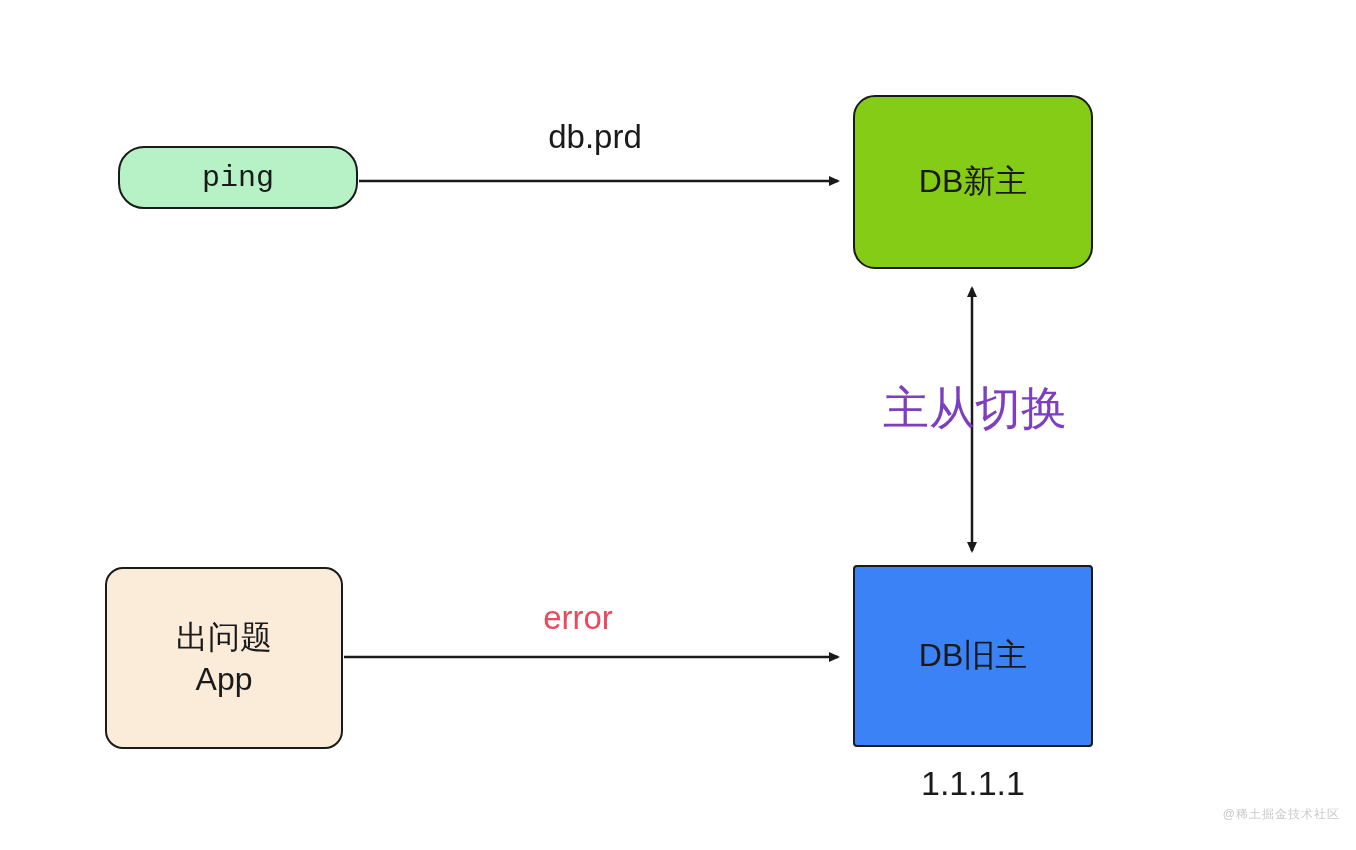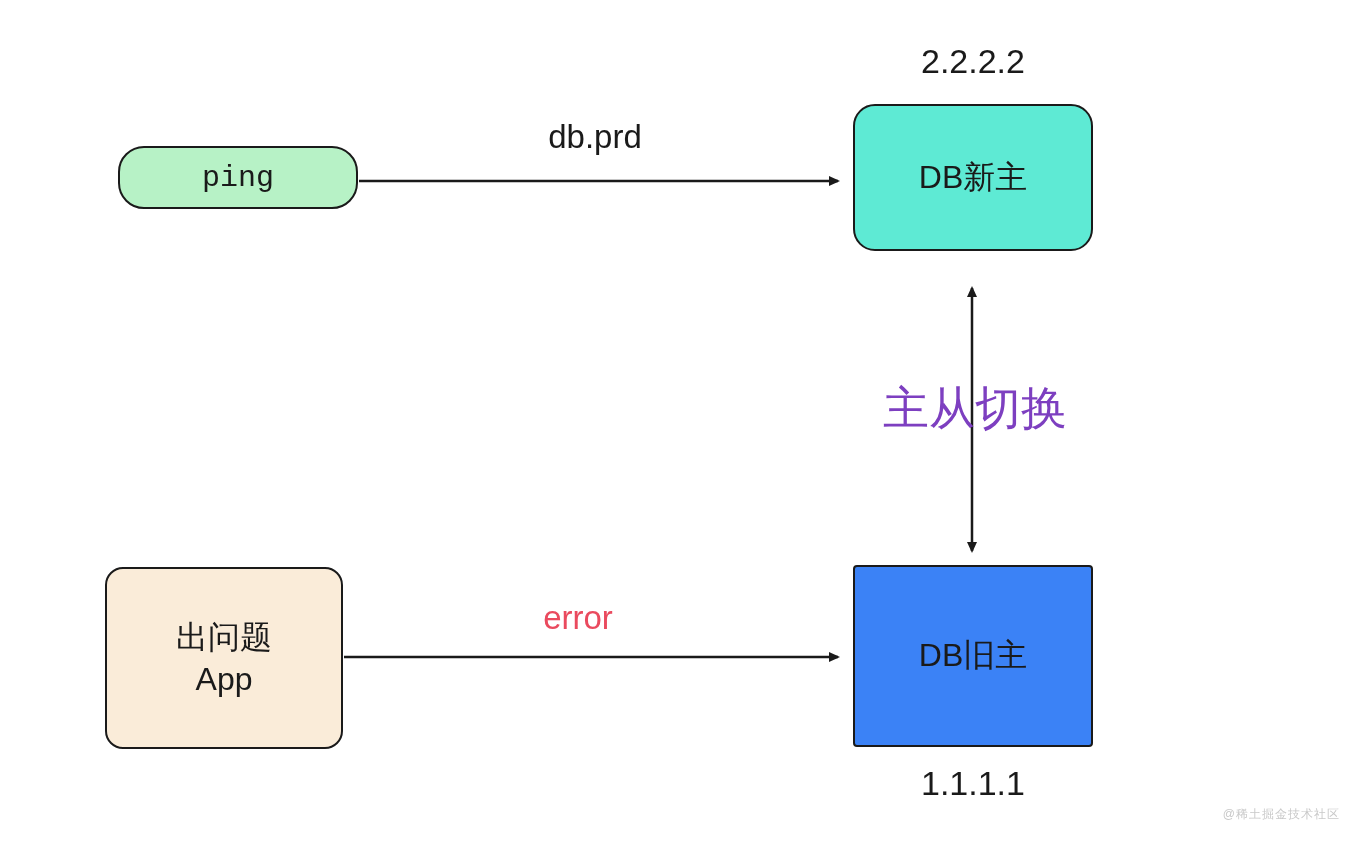--- a/index.html
+++ b/index.html
@@ -34,24 +34,24 @@
   }
   .node-ping {
     left: 118px; top: 146px;
     width: 240px; height: 63px;
     border-radius: 26px;
     background: #b7f2c6;
     font-size: 30px;
     font-family: Liberation Mono, monospace;
   }
   .node-db-new {
-    left: 853px; top: 104px;
-    width: 240px; height: 147px;
+    left: 853px; top: 95px;
+    width: 240px; height: 174px;
     border-radius: 22px;
-    background: #5eead4;
+    background: #84cc16;
   }
   .node-db-old {
     left: 853px; top: 565px;
     width: 240px; height: 182px;
     border-radius: 4px;
     background: #3b82f6;
   }
   .node-app {
     left: 105px; top: 567px;
     width: 238px; height: 182px;
@@ -132,21 +132,20 @@
 
   <div class="node node-db-old">
     <span>DB旧主</span>
   </div>
 
   <div class="node node-app">
     <span>出问题</span>
     <span>App</span>
   </div>
 
-  <div class="ip-label ip-top">2.2.2.2</div>
   <div class="ip-label ip-bottom">1.1.1.1</div>
 
   <div class="edge-label label-dbprd">db.prd</div>
   <div class="edge-label label-switch">主从切换</div>
   <div class="edge-label label-error">error</div>
 
   <div class="watermark">@稀土掘金技术社区</div>
 
 </div>
 

